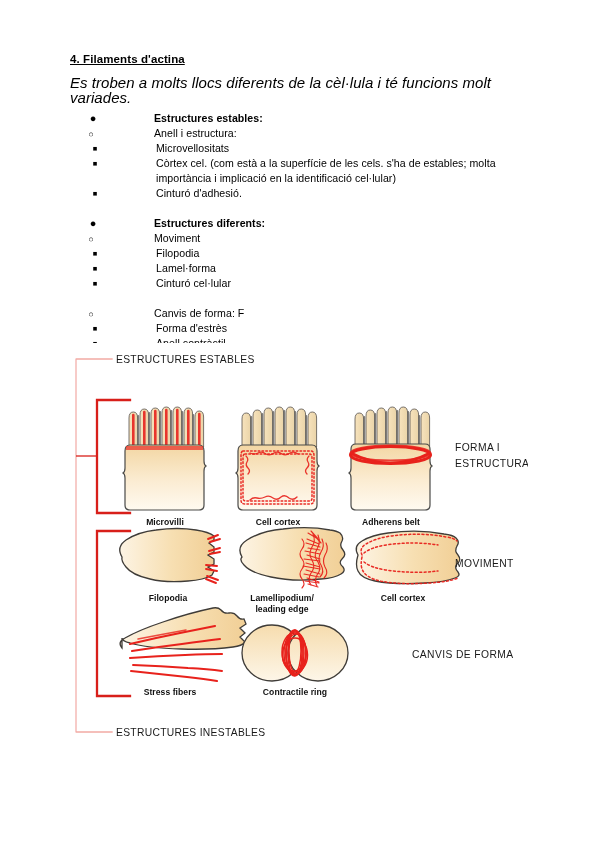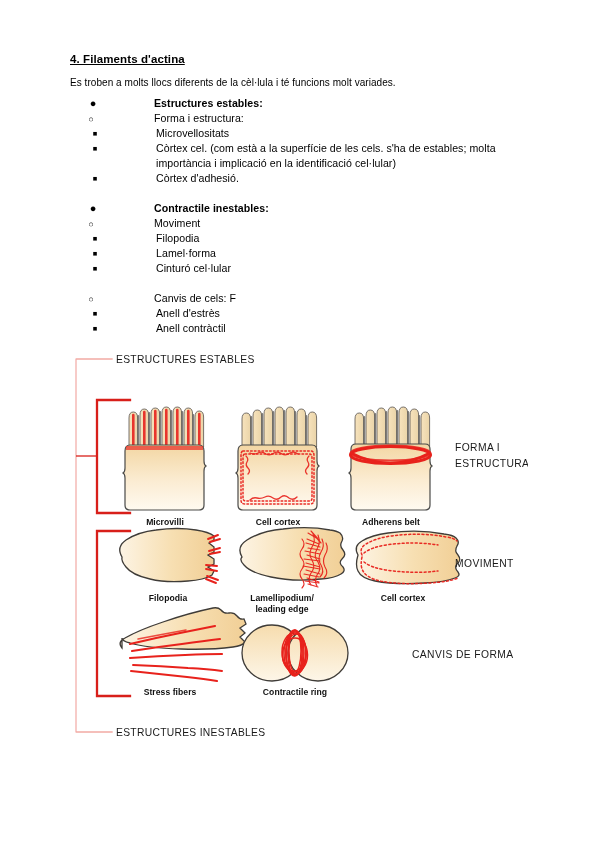--- a/index.html
+++ b/index.html
@@ -29,24 +29,25 @@
   }
   .doc-title {
     font-size: 11.5px;
     font-weight: bold;
     text-decoration: underline;
     letter-spacing: 0.1px;
     margin: 0 0 8px 0;
     line-height: 15px;
   }
   .para {
-    font-size: 10px;
+    font-size: 15px;
     line-height: 15px;
     margin: 0;
     letter-spacing: 0.05px;
+    font-style: italic;
   }
 
   ul.lvl1, ul.lvl2, ul.lvl3 {
     margin: 0;
     padding: 0;
     list-style: none;
   }
   ul.lvl1 { margin-top: 6px; }
 
   .li {
@@ -147,43 +148,43 @@
 
     <ul class="lvl1">
 
       <li class="li">
         <span class="bullet">●</span>
         <span class="txt">Estructures estables:</span>
       </li>
       <ul class="lvl2">
         <li class="li">
           <span class="bullet">○</span>
-          <span class="txt">Forma i estructura:</span>
+          <span class="txt">Anell i estructura:</span>
         </li>
         <ul class="lvl3">
           <li class="li">
             <span class="bullet">■</span>
             <span class="txt">Microvellositats</span>
           </li>
           <li class="li">
             <span class="bullet">■</span>
             <span class="txt">Còrtex cel. (com està a la superfície de les cels. s'ha de estables; molta importància i implicació en la identificació cel·lular)</span>
           </li>
           <li class="li">
             <span class="bullet">■</span>
-            <span class="txt">Còrtex d'adhesió.</span>
+            <span class="txt">Cinturó d'adhesió.</span>
           </li>
         </ul>
       </ul>
 
       <div class="spacer-line"></div>
 
       <li class="li">
         <span class="bullet">●</span>
-        <span class="txt">Contractile inestables:</span>
+        <span class="txt">Estructures diferents:</span>
       </li>
       <ul class="lvl2">
         <li class="li">
           <span class="bullet">○</span>
           <span class="txt">Moviment</span>
         </li>
         <ul class="lvl3">
           <li class="li">
             <span class="bullet">■</span>
             <span class="txt">Filopodia</span>
@@ -195,26 +196,26 @@
           <li class="li">
             <span class="bullet">■</span>
             <span class="txt">Cinturó cel·lular</span>
           </li>
         </ul>
 
         <div class="spacer-line"></div>
 
         <li class="li">
           <span class="bullet">○</span>
-          <span class="txt">Canvis de cels: F</span>
+          <span class="txt">Canvis de forma: F</span>
         </li>
         <ul class="lvl3">
           <li class="li">
             <span class="bullet">■</span>
-            <span class="txt">Anell d'estrès</span>
+            <span class="txt">Forma d'estrès</span>
           </li>
           <li class="li">
             <span class="bullet">■</span>
             <span class="txt">Anell contràctil</span>
           </li>
         </ul>
       </ul>
 
     </ul>
   </div>

